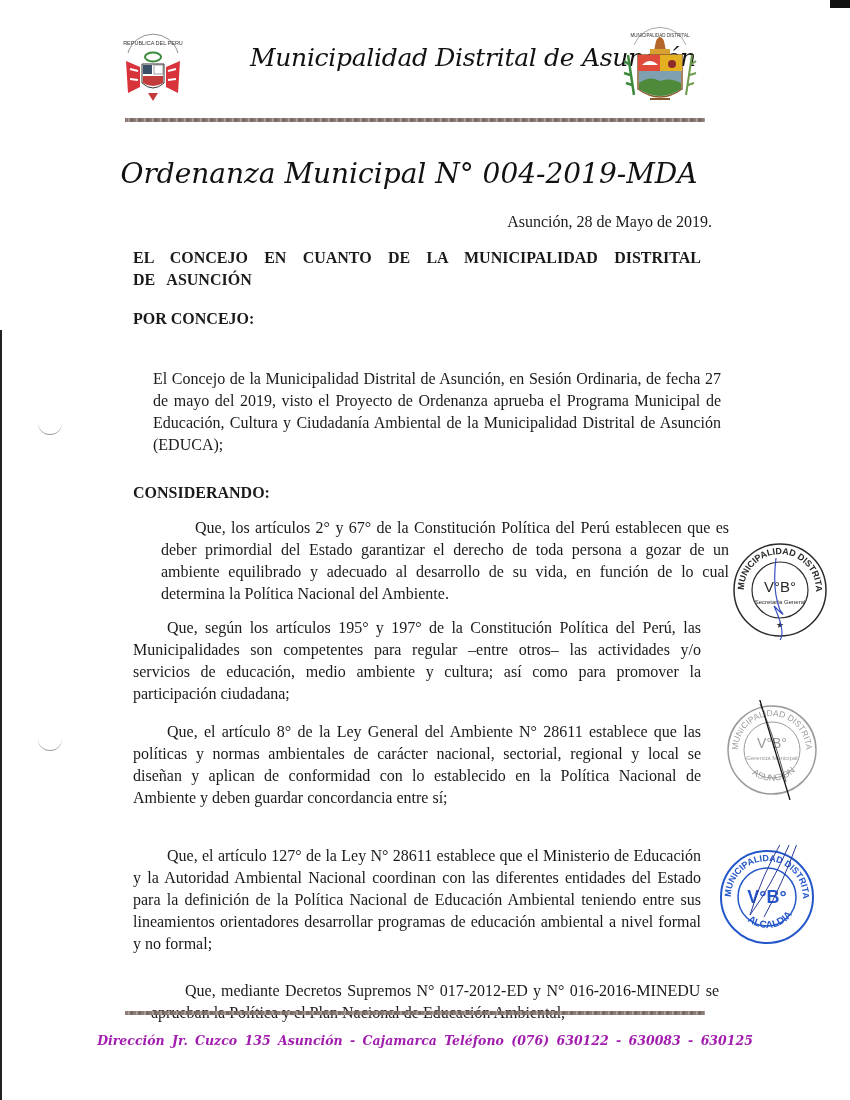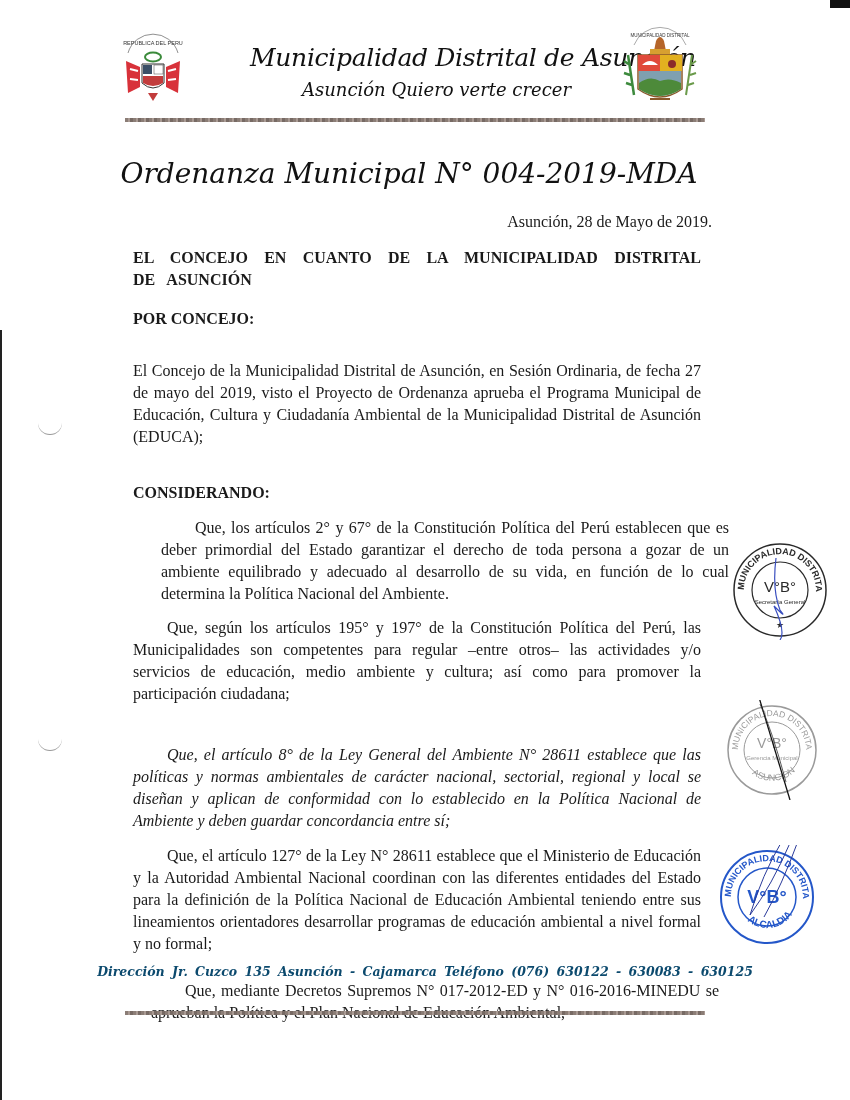--- a/index.html
+++ b/index.html
@@ -26,29 +26,29 @@
 
     .doc-title { position: absolute; left: 0; width: 818px; top: 157px; text-align: center; font-family: "DejaVu Serif", serif; font-style: italic; font-size: 28px; color: #111; }
     .doc-date { position: absolute; right: 138px; top: 213px; font-size: 16px; }
 
     .body-text { position: absolute; left: 133px; width: 568px; font-size: 16px; line-height: 22px; text-align: justify; }
     .bold { font-weight: bold; }
     .indent { text-indent: 34px; }
 
     #concejo { top: 247px; }
     #por-cuanto { top: 308px; }
-    #p-intro { top: 360px; }
+    #p-intro { top: 368px; margin-left: 20px; }
     #considerando { top: 482px; }
     #p1 { top: 517px; margin-left: 28px; }
     #p2 { top: 617px; }
-    #p3 { top: 744px; font-style: italic; }
+    #p3 { top: 721px; }
     #p4 { top: 845px; }
     #p5 { top: 980px; margin-left: 18px; }
 
-    .footer { position: absolute; left: 0; width: 850px; top: 964px; text-align: center; font-family: "DejaVu Serif", serif; font-style: italic; font-size: 12.5px; color: #0c4a6e; font-weight: bold; word-spacing: 3px; }
+    .footer { position: absolute; left: 0; width: 850px; top: 1033px; text-align: center; font-family: "DejaVu Serif", serif; font-style: italic; font-size: 12.5px; color: #a21caf; font-weight: bold; word-spacing: 3px; }
 
     .stamp { position: absolute; }
     #stamp-secretaria { left: 730px; top: 540px; width: 100px; height: 100px; }
     #stamp-gerencia { left: 722px; top: 700px; width: 100px; height: 100px; }
     #stamp-alcaldia { left: 712px; top: 845px; width: 110px; height: 100px; }
   </style>
 </head>
 <body>
 
 <div class="left-edge"></div>
@@ -67,21 +67,20 @@
     <path d="M12 38 L20 40 M12 48 L20 49" stroke="#fff" stroke-width="2"></path>
     <path d="M58 38 L50 40 M58 48 L50 49" stroke="#fff" stroke-width="2"></path>
     <path d="M24 33 H46 V52 Q35 62 24 52 Z" fill="#fff" stroke="#333" stroke-width="1"></path>
     <rect x="25" y="34" width="9" height="9" fill="#3b4f66"></rect>
     <rect x="36" y="34" width="9" height="9" fill="#fff" stroke="#444" stroke-width="0.5"></rect>
     <path d="M25 45 H45 V52 Q35 58 25 52 Z" fill="#c23c3c"></path>
     <path d="M30 62 L35 70 L40 62" fill="#c23c3c"></path>
   </svg>
 
   <div class="muni-name">Municipalidad Distrital de Asunción</div>
-  <div class="muni-motto">Asunción Quiero verte crecer</div>
 
   <svg class="crest crest-right" viewBox="0 0 80 90">
     <path d="M14 20 A28 28 0 0 1 66 20" fill="none" stroke="#555" stroke-width="0.5"></path>
     <text x="40" y="12" font-size="4.5" text-anchor="middle" fill="#333" font-family="Liberation Sans, sans-serif">MUNICIPALIDAD DISTRITAL</text>
     <path d="M36 16 Q40 8 44 16 L46 26 H34 Z" fill="#b5652a"></path>
     <rect x="30" y="24" width="20" height="6" fill="#d7a030"></rect>
     <path d="M8 30 L14 70 M10 40 L4 36 M10 50 L4 48 M12 60 L6 58" stroke="#3d8a3d" stroke-width="2.5" fill="none"></path>
     <path d="M72 30 L66 70 M70 40 L76 36 M70 50 L76 48 M68 60 L74 58" stroke="#6a9a4a" stroke-width="2" fill="none"></path>
     <path d="M18 30 H62 V64 Q40 80 18 64 Z" fill="#fff" stroke="#8a5a2a" stroke-width="1.5"></path>
     <path d="M18 30 H40 V46 H18 Z" fill="#e04a3a"></path>

